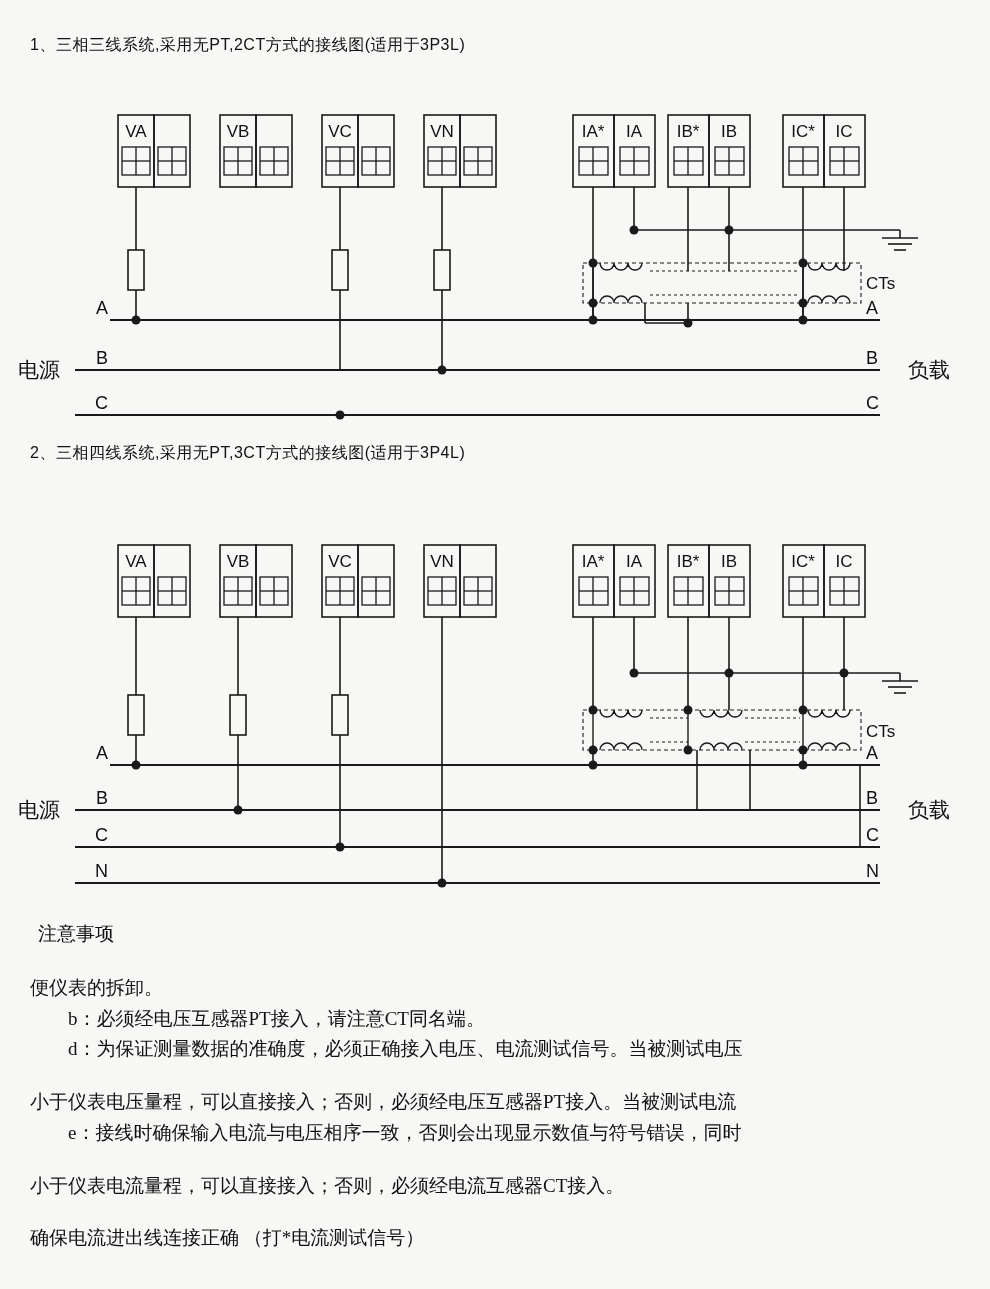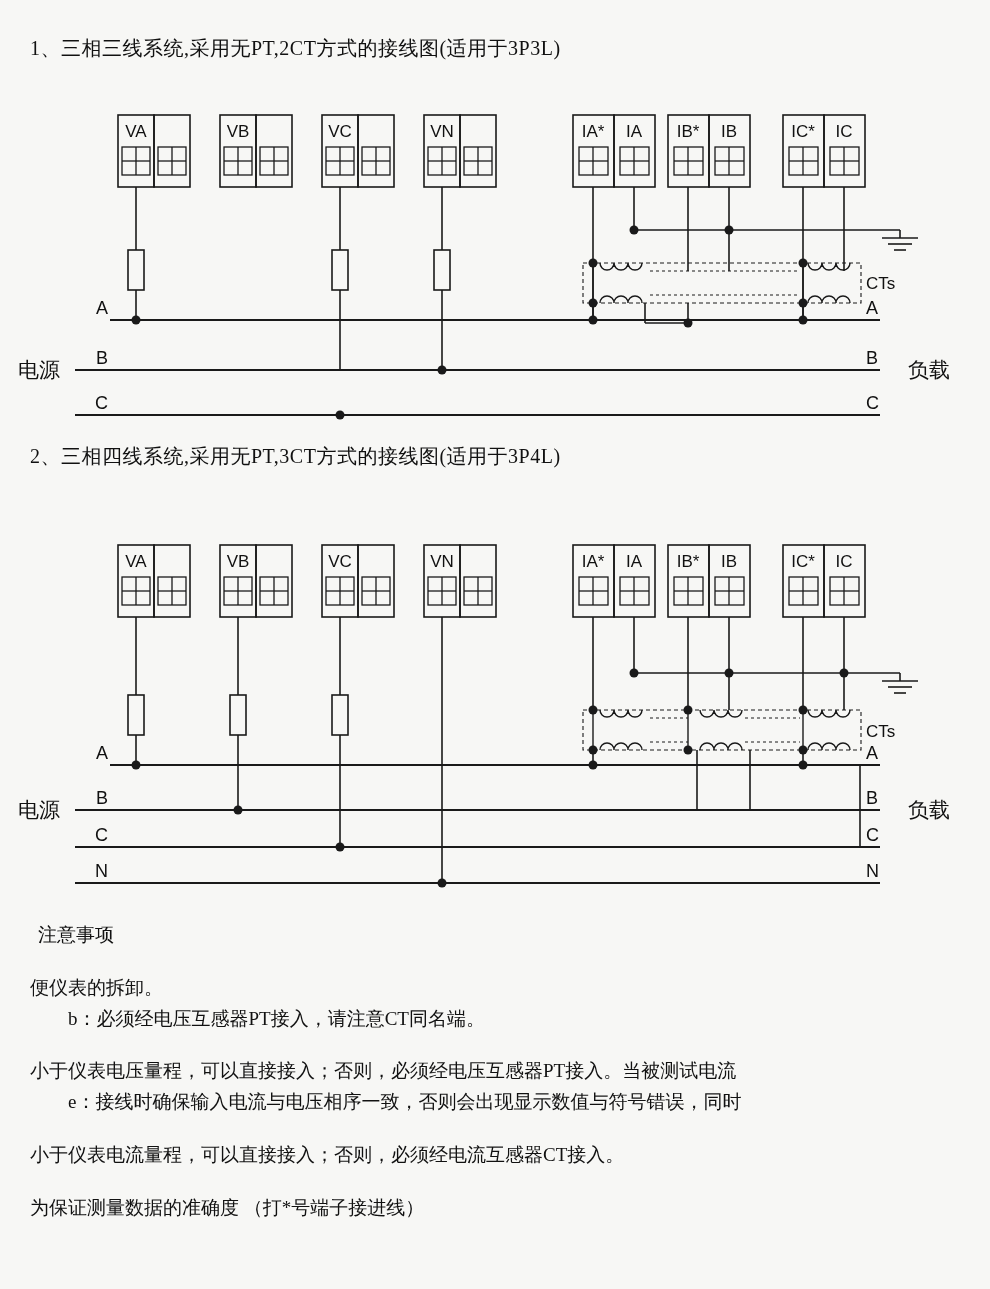--- a/index.html
+++ b/index.html
@@ -15,25 +15,24 @@
     color: #111;
     overflow: hidden;
   }
   .page {
     position: relative;
     width: 990px;
     height: 1289px;
   }
   .heading {
     position: absolute;
-    font-size: 20px;
+    font-size: 16px;
     letter-spacing: 0.5px;
     color: #111;
     white-space: nowrap;
-    font-family: Liberation Serif, serif;
   }
   #heading1 { left: 30px; top: 35px; }
   #heading2 { left: 30px; top: 443px; }
 
   .diagram {
     position: absolute;
     left: 0;
     width: 816px;
   }
   #diagram1 { top: 95px; height: 340px; }
@@ -47,20 +46,21 @@
     top: 920px;
     width: 930px;
     font-family: "Liberation Serif", serif;
     font-size: 19px;
     line-height: 1.62;
     color: #111;
   }
   .notes-title {
     margin-bottom: 2px;
     padding-left: 8px;
+    font-family: Liberation Mono, monospace;
   }
   .note-line {
     text-indent: 38px;
   }
   .note-cont {
     text-indent: 0;
     margin-top: 22px;
   }
 </style>
 </head>
@@ -449,19 +449,20 @@
         <text x="18" y="292">电源</text>
         <text x="908" y="292">负载</text>
       </g>
     </svg>
   </div>
 
   <div class="notes">
     <div class="notes-title">注意事项</div>
     <div class="note-line note-cont">便仪表的拆卸。</div>
     <div class="note-line">b：必须经电压互感器PT接入，请注意CT同名端。</div>
+    <div class="note-line">d：为保证测量数据的准确度，必须正确接入电压、电流测试信号。当被测试电压</div>
     <div class="note-line note-cont">小于仪表电压量程，可以直接接入；否则，必须经电压互感器PT接入。当被测试电流</div>
     <div class="note-line">e：接线时确保输入电流与电压相序一致，否则会出现显示数值与符号错误，同时</div>
     <div class="note-line note-cont">小于仪表电流量程，可以直接接入；否则，必须经电流互感器CT接入。</div>
-    <div class="note-line note-cont">为保证测量数据的准确度 （打*号端子接进线）</div>
+    <div class="note-line note-cont">确保电流进出线连接正确 （打*电流测试信号）</div>
   </div>
 
 </div>
 
 </body></html>

